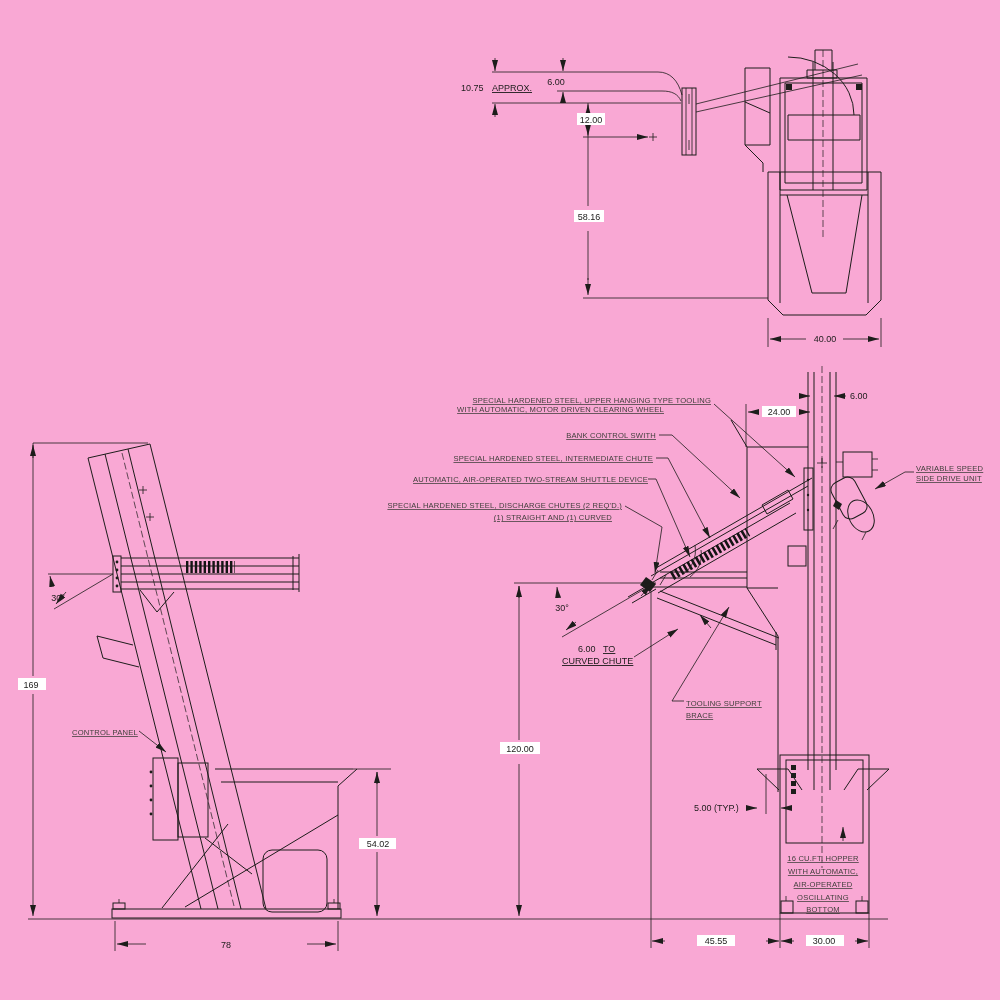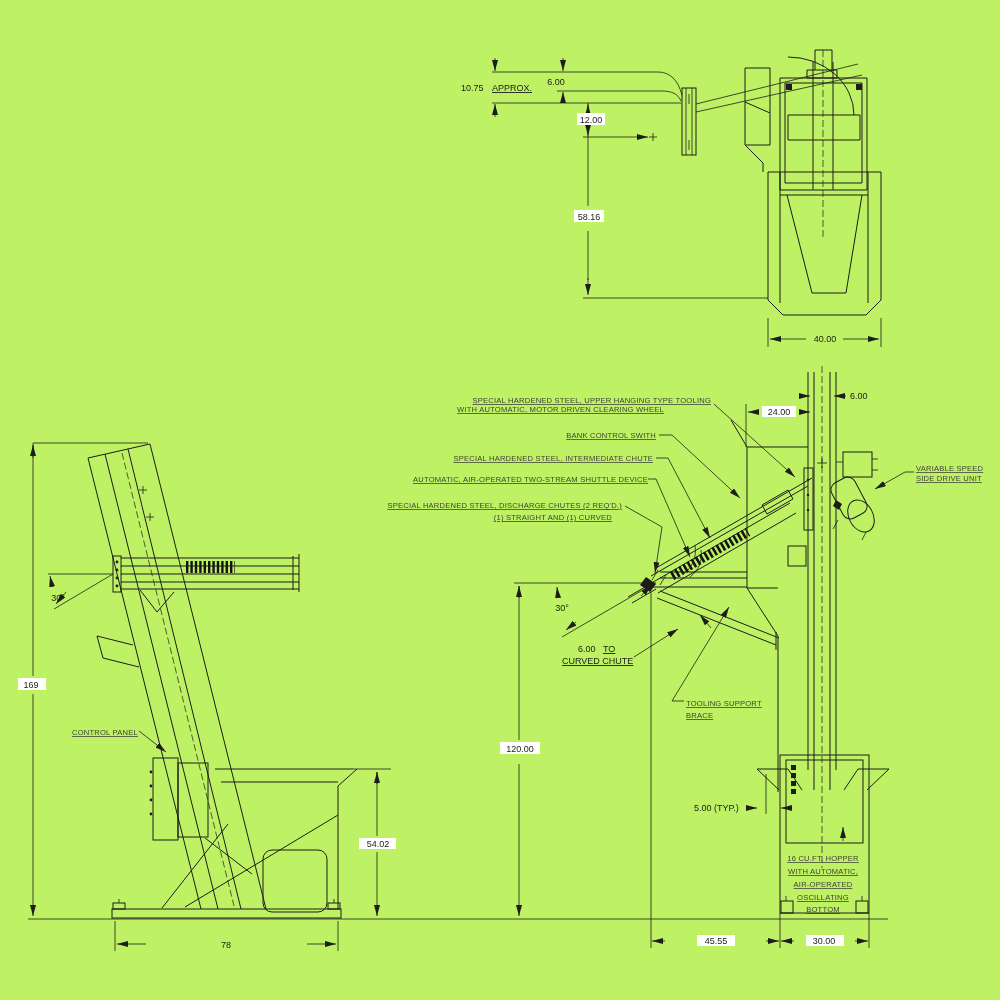--- a/index.html
+++ b/index.html
@@ -1,16 +1,16 @@
 <!DOCTYPE html>
 <html><head>
 <meta charset="utf-8">
 <style>
   html,body{margin:0;padding:0;background:#ffffff;}
-  .page{width:1000px;height:1000px;position:relative;background:#bef264;overflow:hidden;}
+  .page{width:1000px;height:1000px;position:relative;background:#f9a8d4;overflow:hidden;}
   svg{display:block;}
   svg text{font-family:"Liberation Sans",sans-serif;}
   .ln{stroke:#1d1d1b;fill:none;stroke-width:1;stroke-linecap:butt;}
   .lt{stroke:#1d1d1b;fill:none;stroke-width:.8;}
   .dash{stroke:#1d1d1b;fill:none;stroke-width:.7;stroke-dasharray:7 3;}
   .fillb{fill:#1d1d1b;stroke:none;}
   .band{stroke:#141414;stroke-width:9;stroke-dasharray:2.6 2.2;fill:none;}
   .band2{stroke:#141414;stroke-width:12;stroke-dasharray:2.4 2;fill:none;}
   .d{font-size:9px;fill:#1c1c1b;}
   .c{font-size:7.6px;fill:#3f3e3a;letter-spacing:.2px;}

